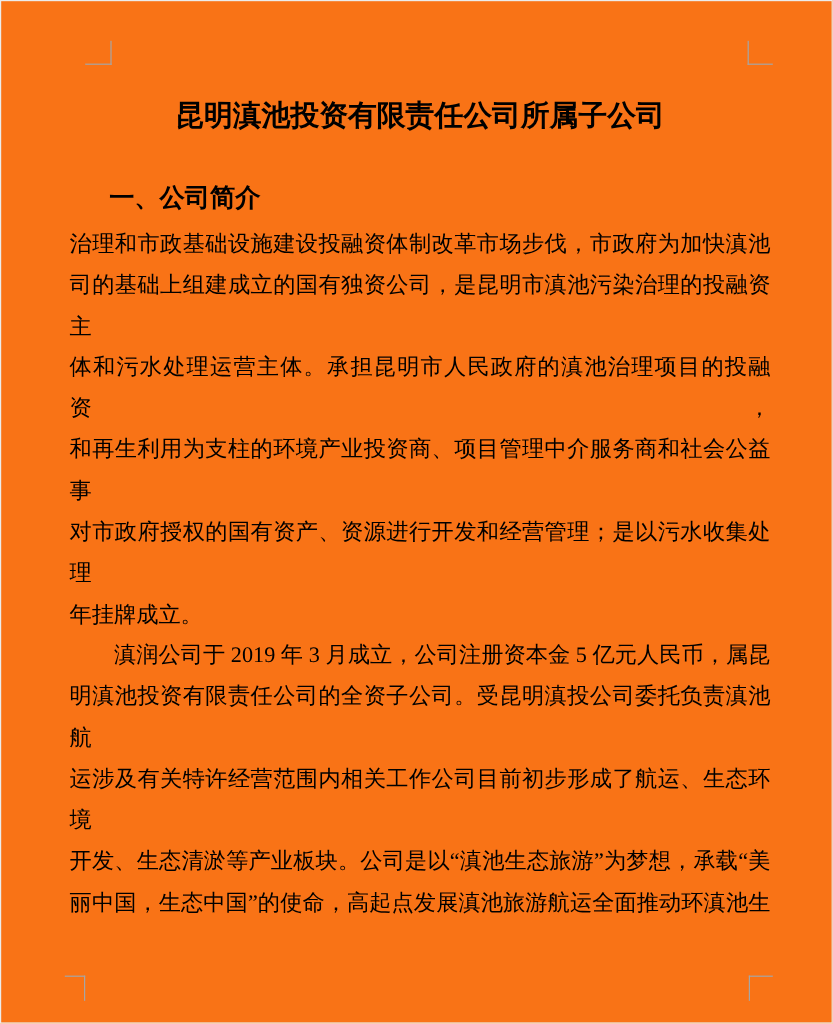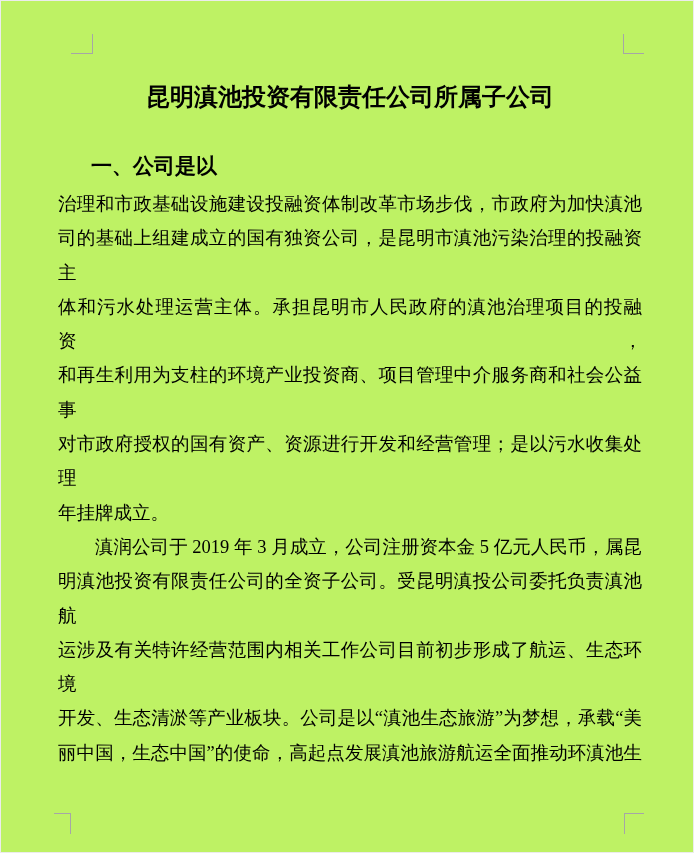--- a/index.html
+++ b/index.html
@@ -2,21 +2,21 @@
 <html lang="zh" style="--mark: #a6a6a6;"><head>
 <meta charset="utf-8">
 <style>
   :root { --mark: #a6a6a6; }
   * { box-sizing: border-box; }
   html, body { margin: 0; padding: 0; background: #ffffff; }
   .page {
     position: relative;
     width: 694px;
     height: 853px;
-    background: #bef264;
+    background: #f97316;
     border: 1px solid #ececec;
     overflow: hidden;
     color: #000000;
     font-family: "Liberation Serif", "DejaVu Serif", serif;
   }
   .content {
     position: absolute;
     left: 57px;
     top: 0;
     width: 584px;
@@ -76,21 +76,21 @@
 
   <div class="mark tl"></div>
   <div class="mark tr"></div>
   <div class="mark bl"></div>
   <div class="mark br"></div>
 
   <div class="content">
     <div class="doc-title">
       <div>昆明滇池投资有限责任公司所属子公司</div>
     </div>
-    <div class="section-heading">一、公司是以</div>
+    <div class="section-heading">一、公司简介</div>
     <div class="body-text">
         <div class="bline">治理和市政基础设施建设投融资体制改革市场步伐，市政府为加快滇池</div>
         <div class="bline">司的基础上组建成立的国有独资公司，是昆明市滇池污染治理的投融资主</div>
         <div class="bline">体和污水处理运营主体。承担昆明市人民政府的滇池治理项目的投融资，</div>
         <div class="bline">和再生利用为支柱的环境产业投资商、项目管理中介服务商和社会公益事</div>
         <div class="bline">对市政府授权的国有资产、资源进行开发和经营管理；是以污水收集处理</div>
         <div class="bline end">年挂牌成立。</div>
         <div class="bline first">滇润公司于 2019 年 3 月成立，公司注册资本金 5 亿元人民币，属昆</div>
         <div class="bline">明滇池投资有限责任公司的全资子公司。受昆明滇投公司委托负责滇池航</div>
         <div class="bline">运涉及有关特许经营范围内相关工作公司目前初步形成了航运、生态环境</div>

